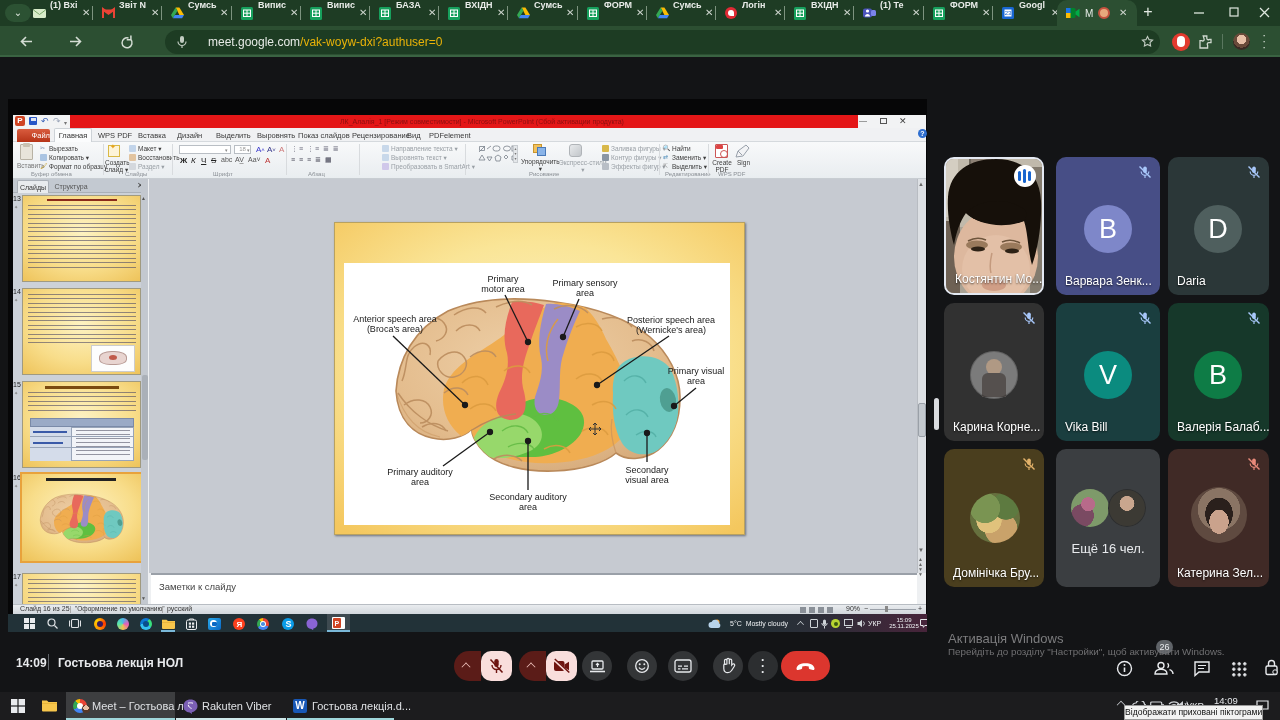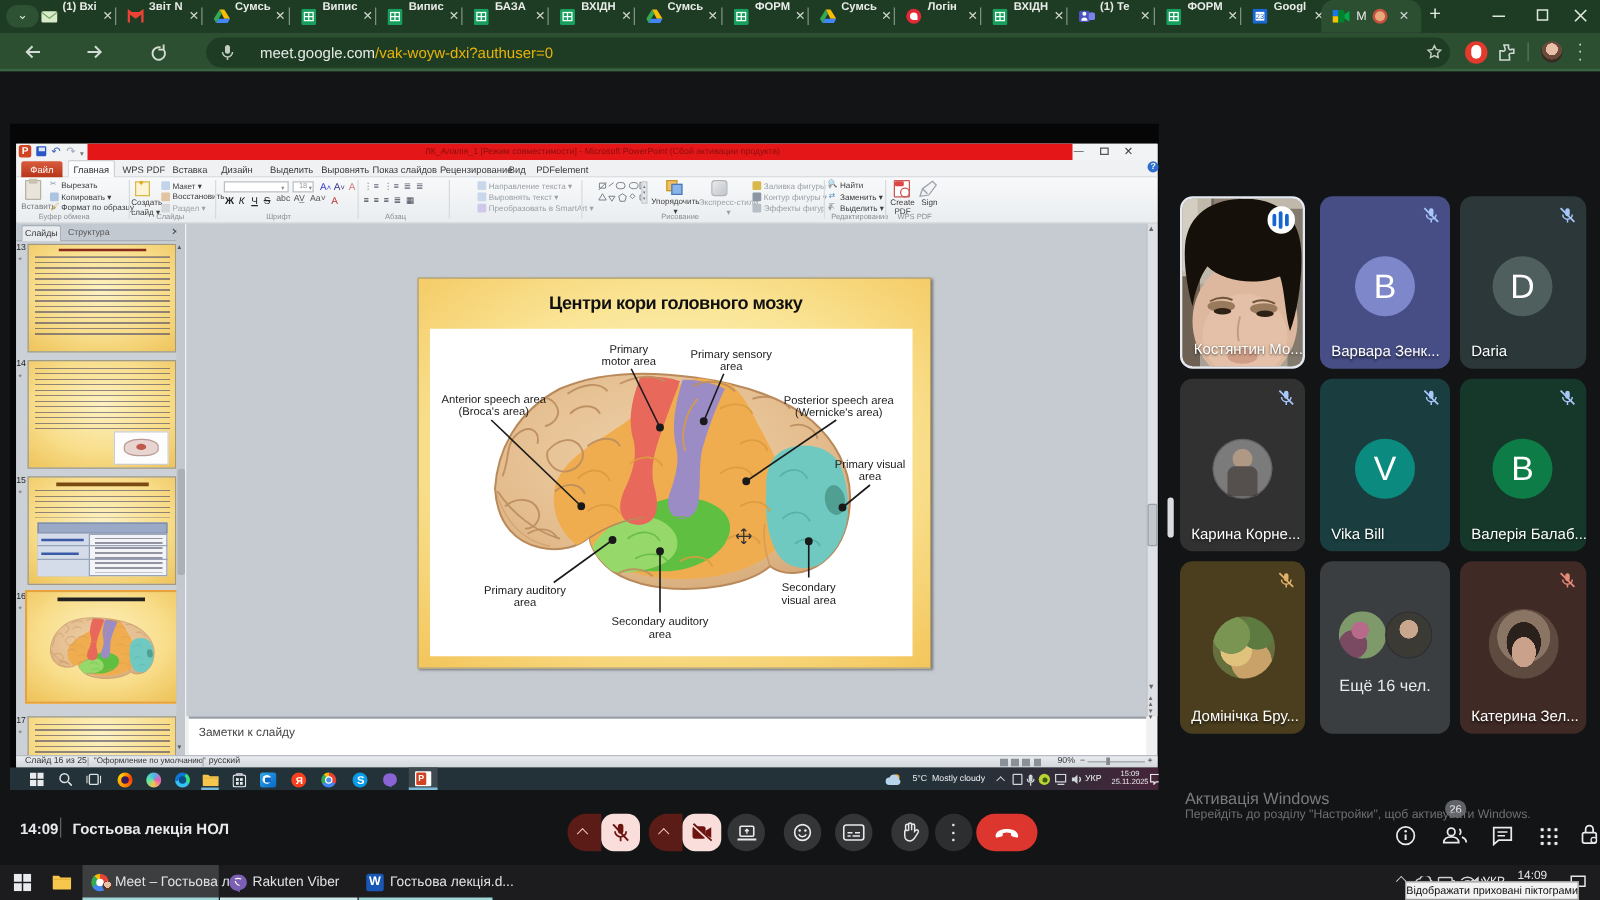--- a/index.html
+++ b/index.html
@@ -207,21 +207,21 @@
       <div class="a" style="left:17.5px;top:3px;width:5px;height:3px;background:#dfe5f2"></div>
       <div class="a" style="left:28px;top:2px;width:9px;height:8px;color:#3a62b8;font-size:9px;line-height:8px">↶</div>
       <div class="a" style="left:40px;top:2px;width:9px;height:8px;color:#9aa4b8;font-size:9px;line-height:8px">↷</div>
       <div class="a" style="left:51px;top:4px;font-size:6px;color:#777">▾</div>
       <div class="a" style="left:327px;top:3px;font-size:7px;color:#8a0f0f;white-space:nowrap">ЛК_Алалія_1 [Режим совместимости] - Microsoft PowerPoint (Сбой активации продукта)</div>
       <div class="a" style="left:846px;top:3px;width:10px;height:7px;color:#444;font-size:8px;line-height:5px">—</div>
       <div class="a" style="left:867px;top:3px;width:7px;height:6px;border:1px solid #555"></div>
       <div class="a" style="left:886px;top:1px;color:#444;font-size:9px">✕</div>
 
       <div class="a" style="left:0;top:12.5px;width:913px;height:14px;background:#f0f1f3;border-bottom:1px solid #d5d9dd"></div>
-      <div class="a" style="left:4px;top:13.5px;width:33px;height:13px;background:linear-gradient(#d95c3e,#b63418);border-radius:2px 2px 0 0;color:#fff;font-size:7.5px;text-align:center;line-height:13px">Файл</div>
+      <div class="a" style="left:4px;top:13.5px;width:33px;height:13px;background:linear-gradient(#d95c3e,#b63418);border-radius:2px 2px 0 0;color:#fff;font-size:7.5px;text-align:right;line-height:13px">Файл</div>
       <div class="a" style="left:41px;top:13px;width:38px;height:14px;background:#fbfcfd;border:1px solid #cdd2d7;border-bottom:none;border-radius:2px 2px 0 0;font-size:7.5px;color:#333;text-align:center;line-height:13px">Главная</div>
       <div class="a ptab" style="left:85px">WPS PDF</div>
       <div class="a ptab" style="left:125px">Вставка</div>
       <div class="a ptab" style="left:164px">Дизайн</div>
       <div class="a ptab" style="left:203px">Выделить</div>
       <div class="a ptab" style="left:244px">Выровнять</div>
       <div class="a ptab" style="left:285px">Показ слайдов</div>
       <div class="a ptab" style="left:339px">Рецензирование</div>
       <div class="a ptab" style="left:394px">Вид</div>
       <div class="a ptab" style="left:416px">PDFelement</div>
@@ -369,21 +369,20 @@
           <div class="a txl" style="left:5px;top:5px;width:108px;height:26px"></div>
         </div>
         <div class="a" style="left:128px;top:0;width:7px;height:426px;background:#c3c8cf"></div>
         <div class="a" style="left:128px;top:16px;font-size:5px;color:#555">▲</div>
         <div class="a" style="left:128.5px;top:196px;width:6px;height:85px;background:#aab0b8;border-radius:2px"></div>
         <div class="a" style="left:128px;top:416px;font-size:5px;color:#555">▼</div>
       </div>
 
       <div class="a" id="marea" style="left:136px;top:64px;width:768px;height:394px;background:#c6cad1">
         <div class="a" id="slide" style="left:185px;top:43px;width:411px;height:313px;background:radial-gradient(ellipse 300px 220px at 50% 45%,#fdf4cd 0%,#fae597 55%,#f4c75e 100%);box-shadow:1px 1px 2px rgba(90,95,105,.8);border:1px solid #b8a160">
-          <div class="a" style="left:0;top:11.5px;width:411px;height:22px;text-align:center;font-size:14.5px;font-weight:bold;color:#111;letter-spacing:-0.4px">Центри кори головного мозку</div>
           <div class="a" style="left:9px;top:40px;width:386px;height:262px;background:#fff"></div>
           <svg class="a" style="left:9px;top:40px" width="386" height="262" viewBox="0 0 386 262">
               <use href="#slidepic"></use>
             <g fill="#1a1a1a" font-family="Liberation Sans" font-size="9" text-anchor="middle">
               <text x="159" y="19">Primary</text>
                 <text x="159" y="29">motor area</text>
               <text x="241" y="23">Primary sensory</text>
                 <text x="241" y="33">area</text>
               <text x="51" y="59">Anterior speech area</text>
                 <text x="51" y="69">(Broca's area)</text>

